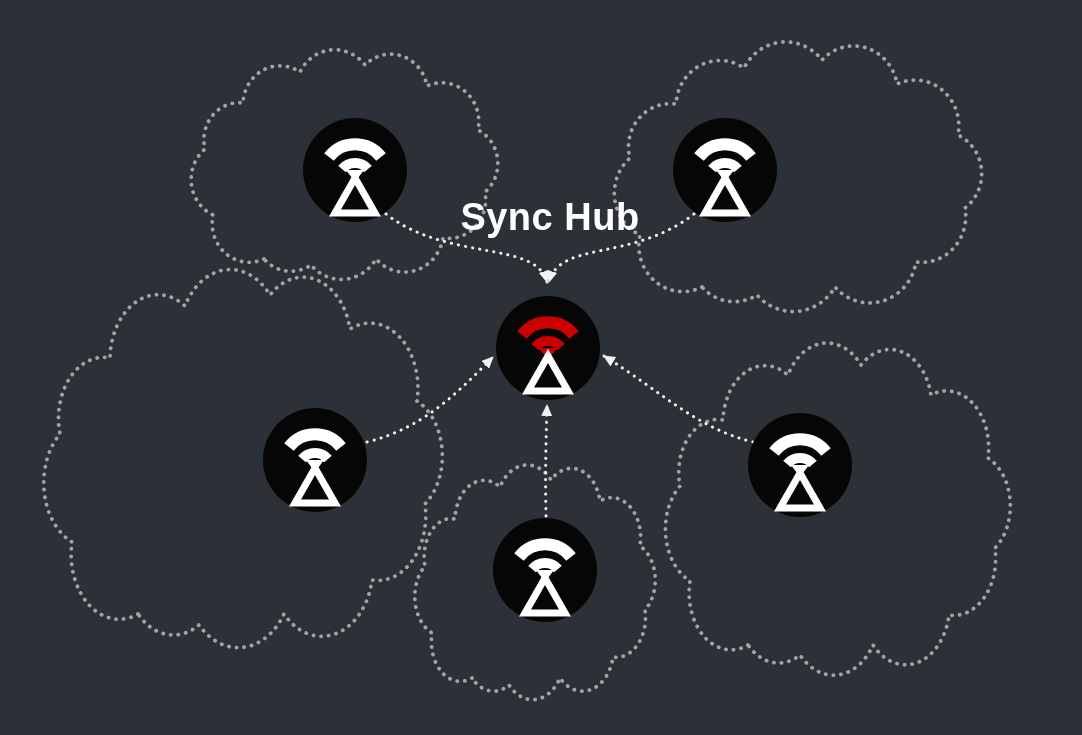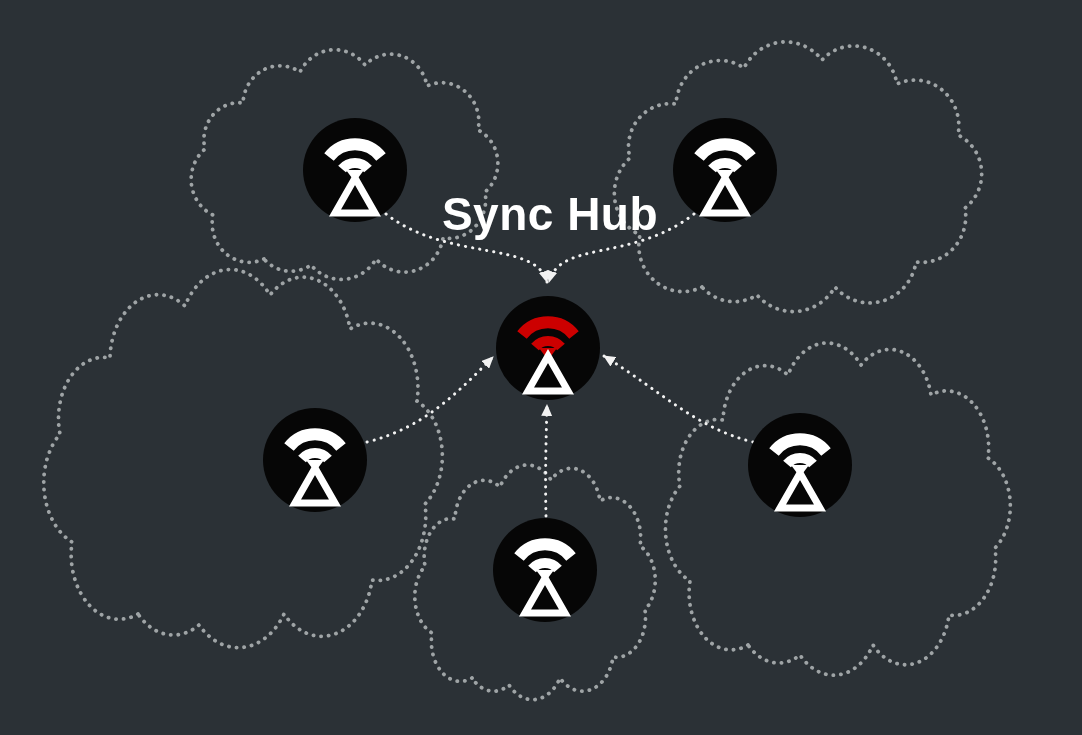--- a/index.html
+++ b/index.html
@@ -30,23 +30,23 @@
   .node-use{--node-accent:var(--icon-color,#ffffff);}
   .node-use.hub{--node-accent:var(--hub-accent,#cc0000);}
 
   .node-circle{fill:var(--node-fill,#060606);}
   .wifi-arc-big{fill:none;stroke:var(--node-accent,#ffffff);stroke-width:12;}
   .wifi-arc-small{fill:none;stroke:var(--node-accent,#ffffff);stroke-width:10;}
   .wifi-wedge{fill:var(--node-accent,#ffffff);}
   .node-triangle{fill:none;stroke:var(--icon-color,#ffffff);stroke-width:7;stroke-linejoin:miter;}
 
   .title{
-    position:absolute;left:550px;top:187px;transform:translateX(-50%);
+    position:absolute;left:550px;top:196px;transform:translateX(-50%);
     color:var(--title-color,#ffffff);
-    font-size:46px;font-weight:700;white-space:nowrap;letter-spacing:0.5px;
+    font-size:38px;font-weight:700;white-space:nowrap;letter-spacing:0.5px;
   }
 </style>
 </head>
 <body>
 
 <div class="stage">
 
   <svg class="canvas" width="1082" height="735" viewBox="0 0 1082 735" aria-hidden="true">
 
     <defs>

